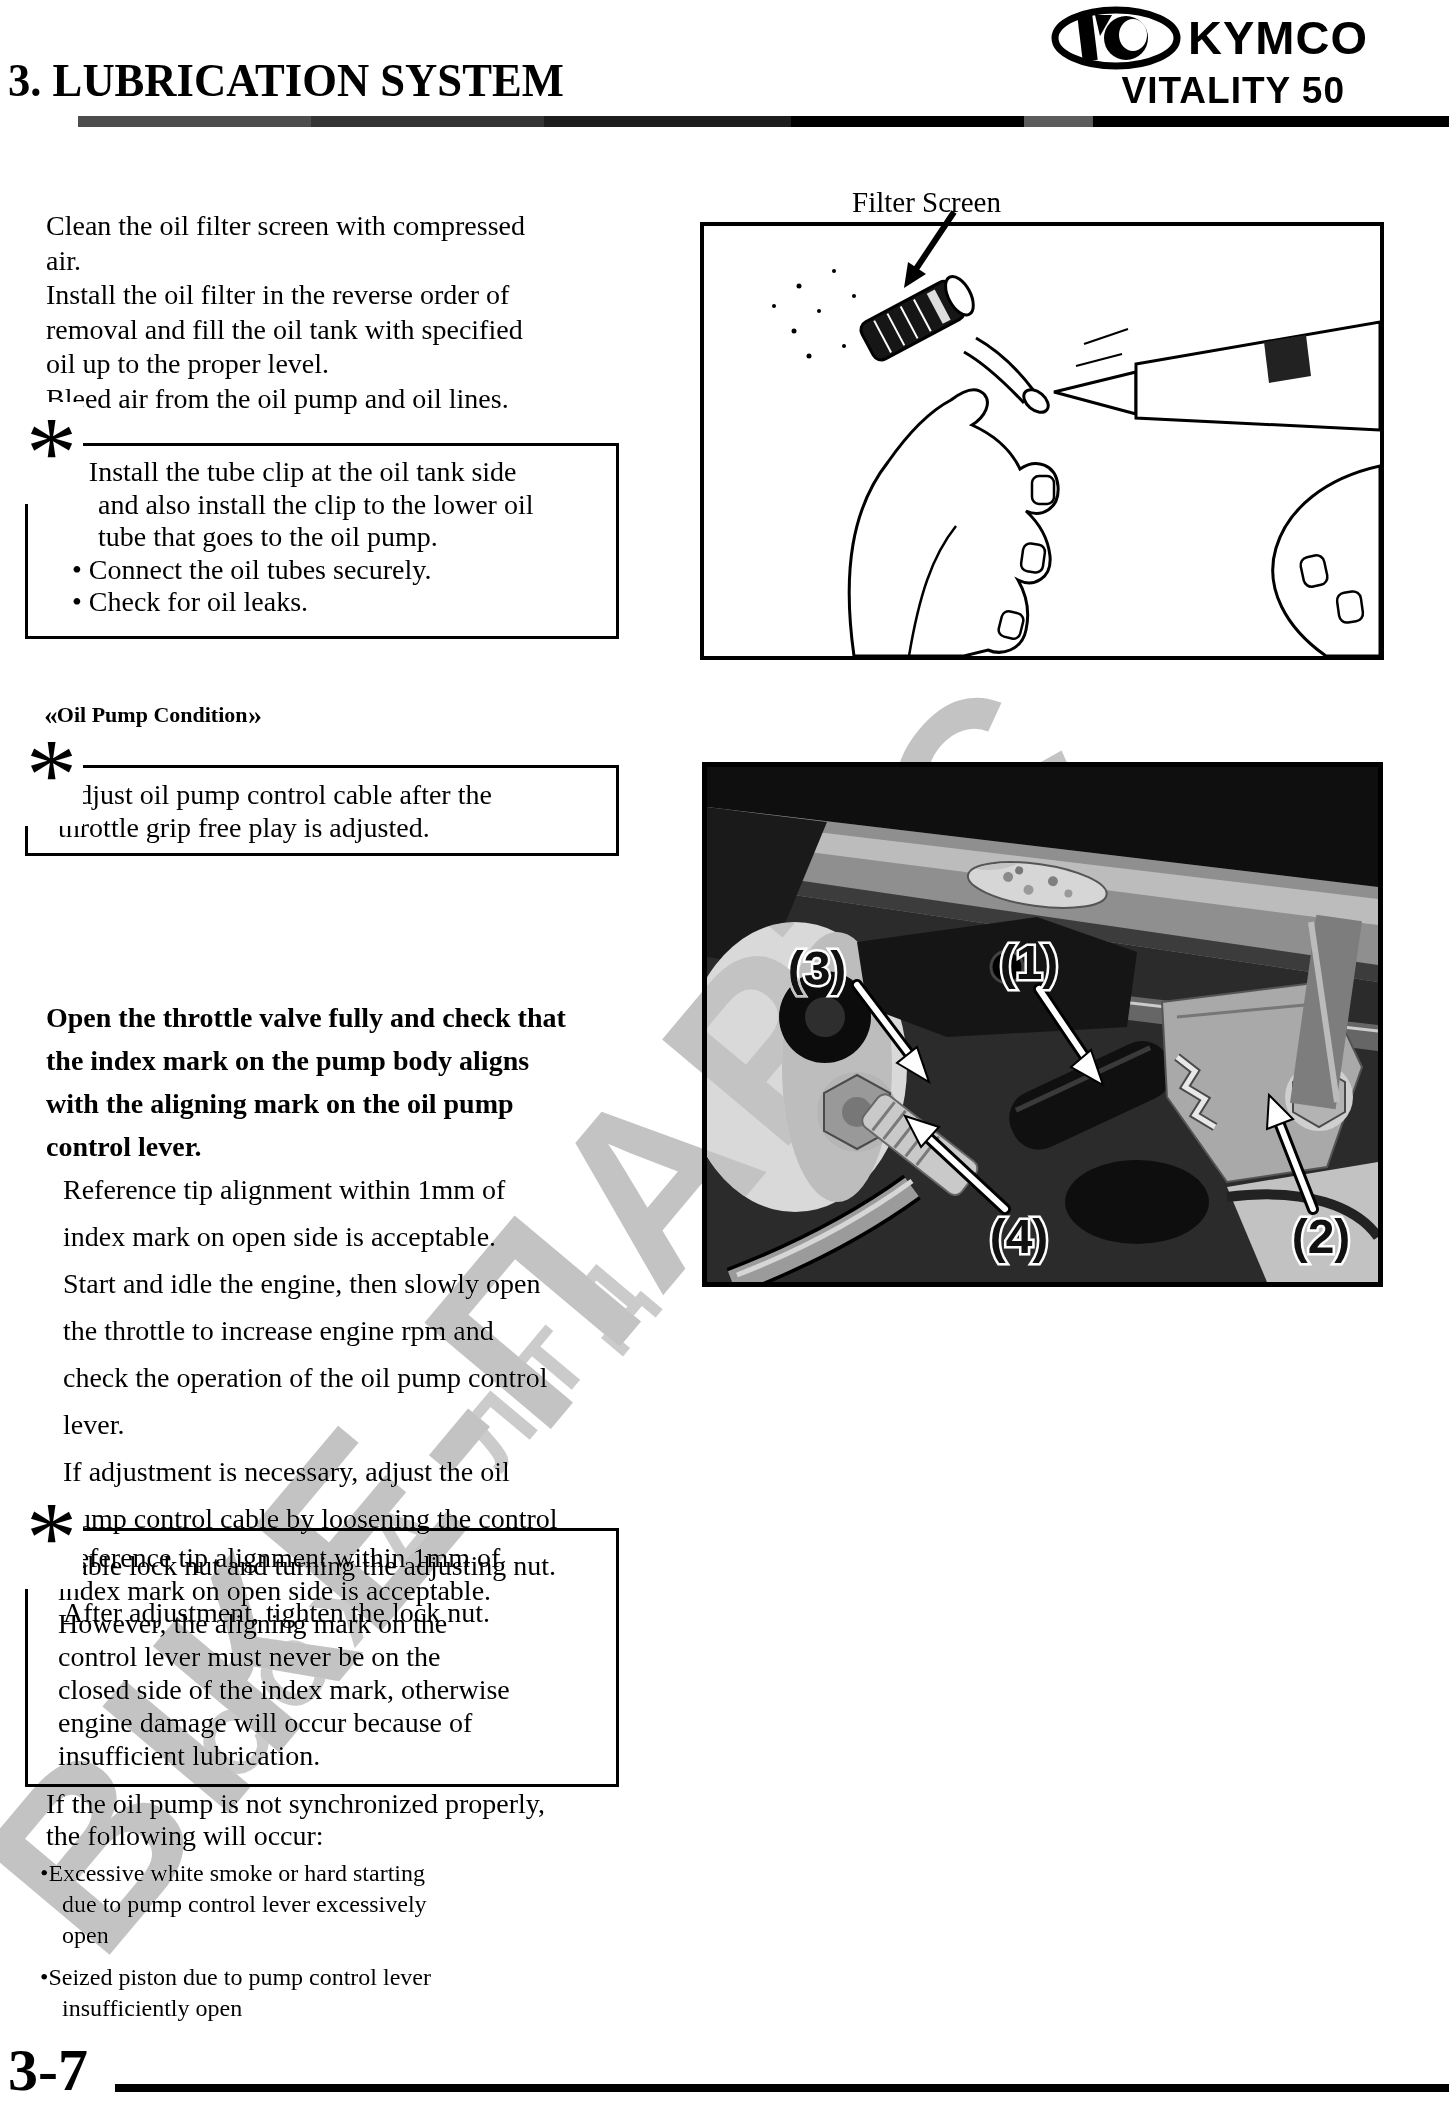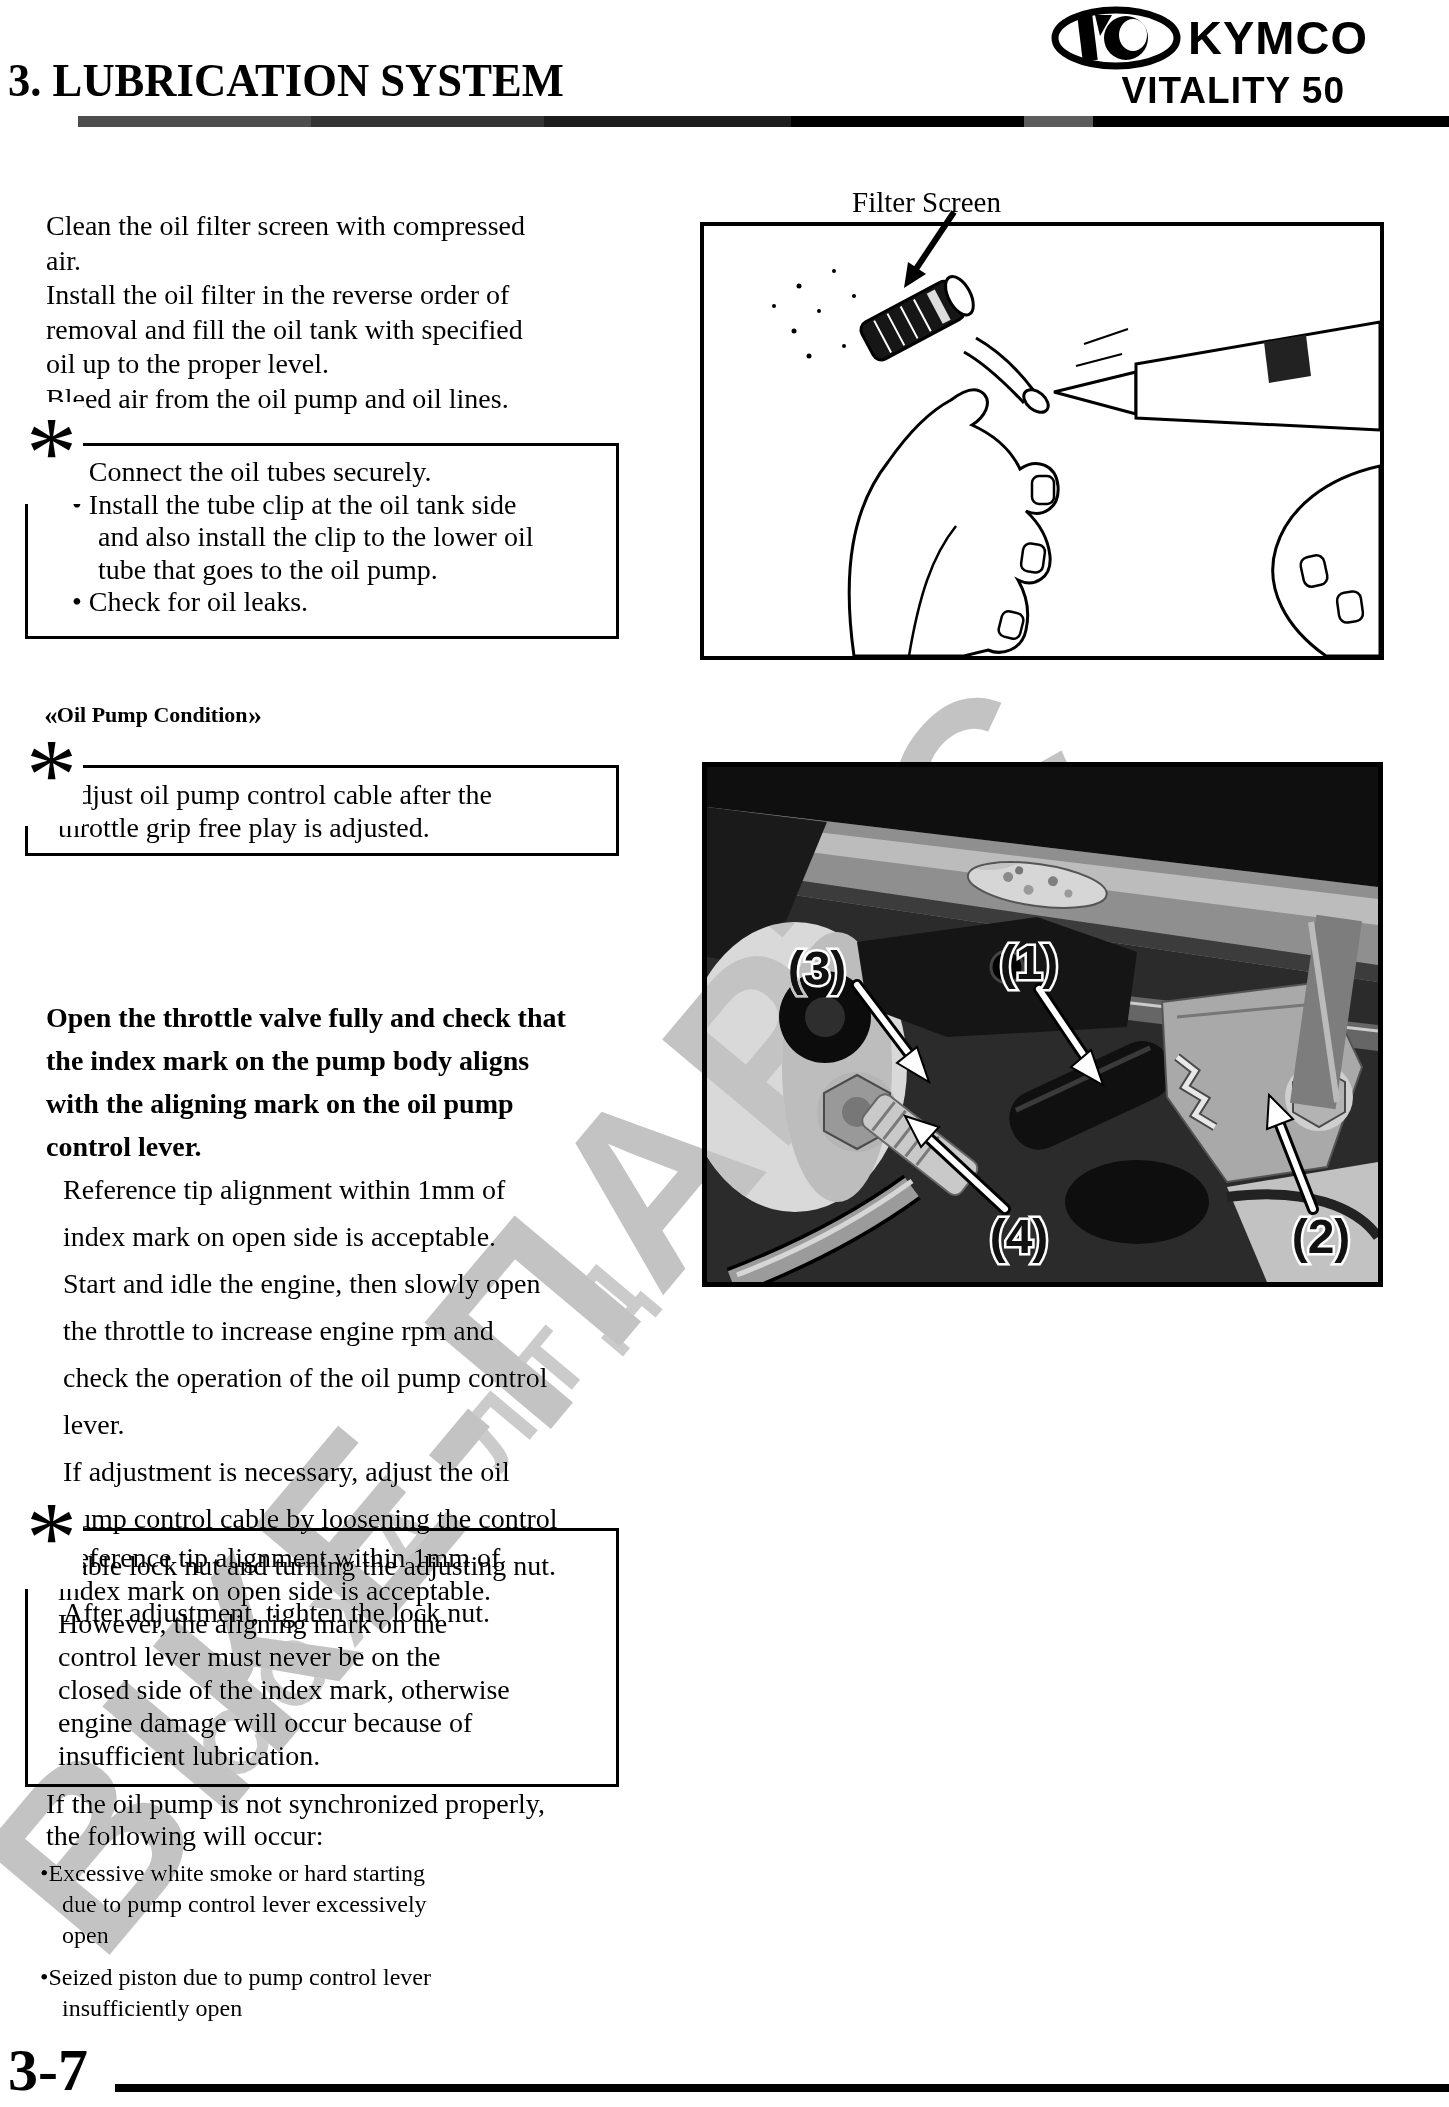--- a/index.html
+++ b/index.html
@@ -75,24 +75,24 @@
   <div class="abs para" style="left:46px;top:209px;width:600px;line-height:34.5px;">Clean the oil filter screen with compressed
 air.
 Install the oil filter in the reverse order of
 removal and fill the oil tank with specified
 oil up to the proper level.
 Bleed air from the oil pump and oil lines.</div>
 
   <div class="note" style="top:443px;height:196px;">
     <span class="note-star">*</span>
     <ul>
-      <li>Connect the oil tubes securely.</li>
       <li>Install the tube clip at the oil tank side
 and also install the clip to the lower oil
 tube that goes to the oil pump.</li>
+      <li>Connect the oil tubes securely.</li>
       <li>Check for oil leaks.</li>
     </ul>
   </div>
 
   <div class="abs heading" style="left:44px;top:700px;">
     <span class="ab">‹‹</span><span>Oil Pump Condition</span><span class="ab">››</span>
   </div>
 
   <div class="note" style="top:765px;height:91px;">
     <span class="note-star">*</span>

